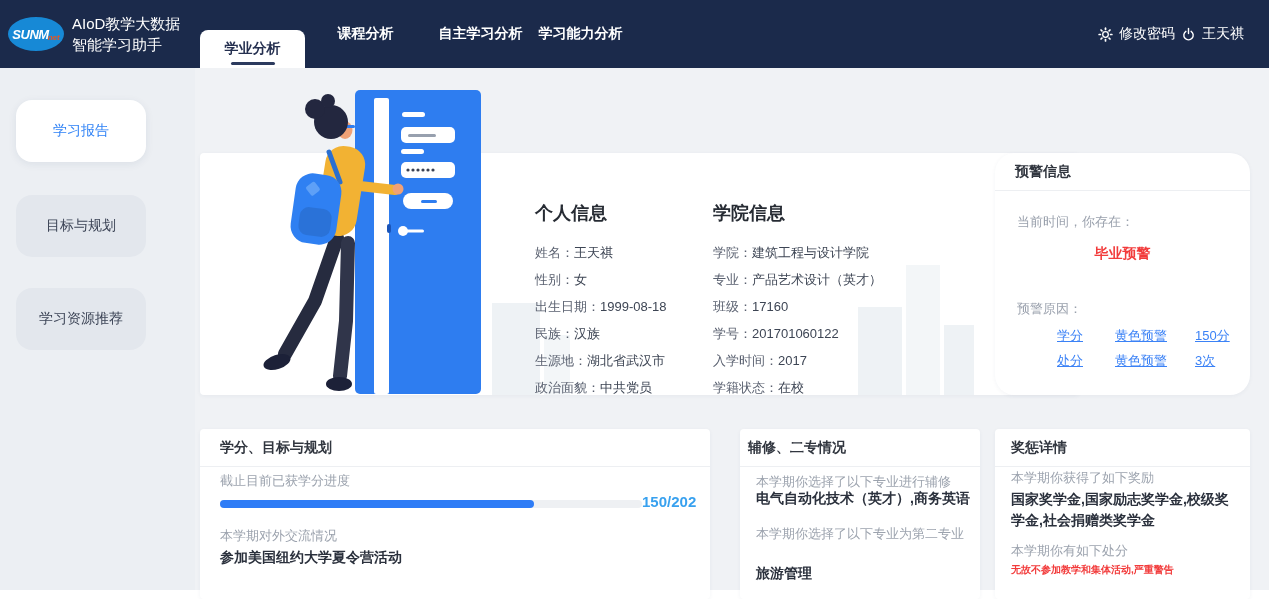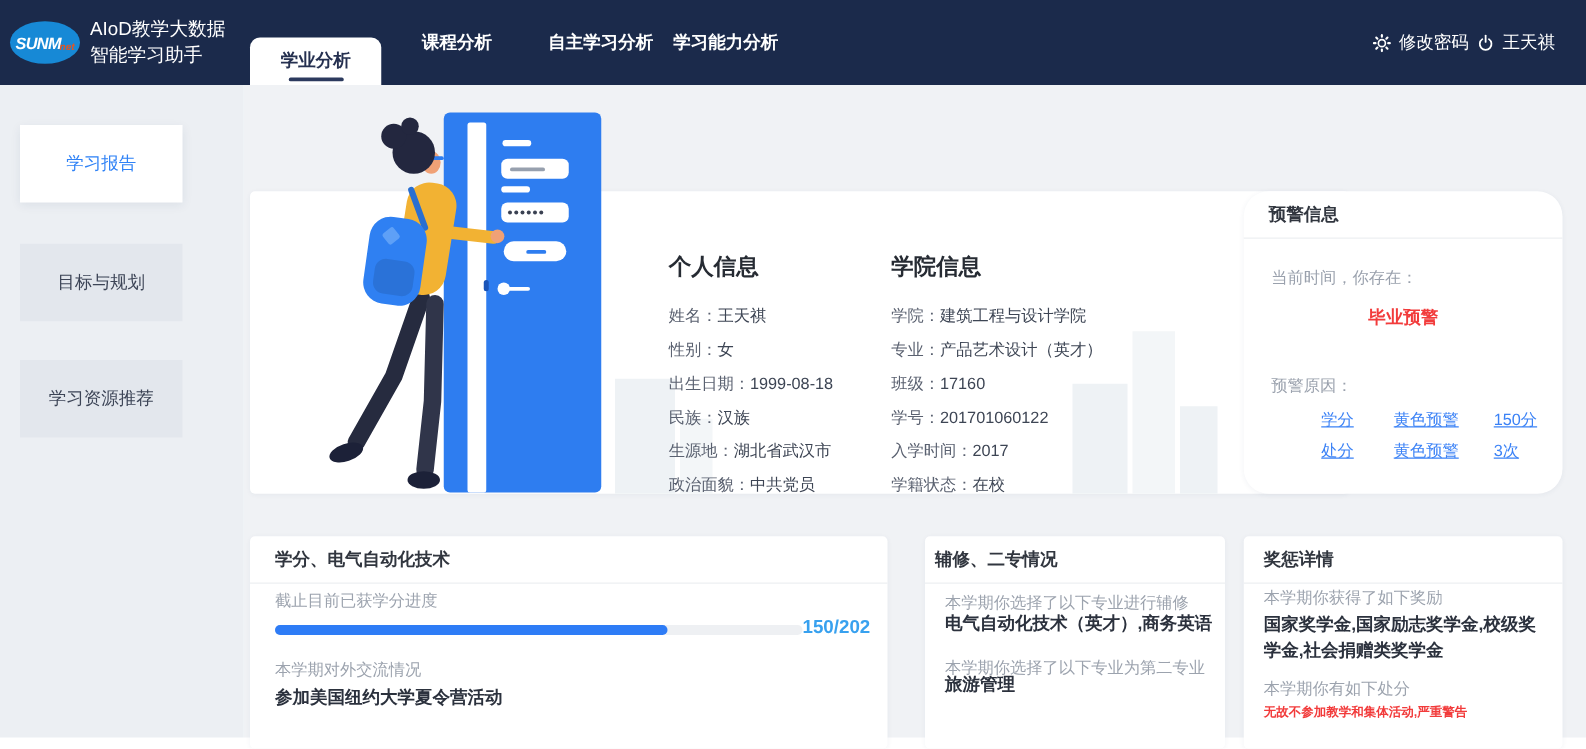--- a/index.html
+++ b/index.html
@@ -22,21 +22,21 @@
   #tab-2 { left:418px; width:125px; }
   #tab-3 { left:518px; width:125px; }
 
   .hdr-action { position:absolute; top:0; height:68px; display:flex; align-items:center; gap:6px; color:#fff; font-size:14px; cursor:pointer; }
   #change-pwd { left:1098px; }
   #user-entry { left:1181px; }
   .hdr-icon { width:15px; height:15px; display:inline-flex; }
 
   
   #sidebar { position:absolute; left:0; top:68px; width:195px; height:522px; background:#eceff3; z-index:1; }
-  .side-item { position:absolute; left:16px; width:130px; height:62px; border-radius:0; display:flex; align-items:center; justify-content:center; font-size:14px; cursor:pointer; background:#e3e7ed; color:#3c4456; }
+  .side-item { position:absolute; left:16px; width:130px; height:62px; border-radius:16px; display:flex; align-items:center; justify-content:center; font-size:14px; cursor:pointer; background:#e3e7ed; color:#3c4456; }
   #side-0 { top:32px; background:#fff; color:#2f82f6; box-shadow:0 2px 8px rgba(30,50,90,.08); }
   #side-1 { top:127px; }
   #side-2 { top:220px; }
 
   
   #main-bg { position:absolute; left:195px; top:68px; width:1074px; height:522px; background:#f0f2f5; z-index:0; }
 
   
   .card { position:absolute; background:#fff; border-radius:4px; box-shadow:0 1px 4px rgba(30,50,90,.05); z-index:1; }
   .card-header { height:38px; display:flex; align-items:center; border-bottom:1px solid #edeff2; font-size:14px; font-weight:bold; color:#31363f; }
@@ -79,21 +79,21 @@
   #credit-progress-fill { height:8px; border-radius:4px; background:#2e7cf6; width:0; }
   #credit-progress-text { position:absolute; right:10px; top:64px; width:58px; font-size:15px; font-weight:bold; color:#38a1ef; }
   #credits-exchange-label { position:absolute; left:20px; top:98px; }
   #credits-exchange-value { position:absolute; left:20px; top:120px; }
 
   #minor-card { left:740px; top:429px; width:240px; height:170px; }
   #minor-card .card-header { padding-left:8px; }
   #minor-label { position:absolute; left:16px; top:30px;margin-top:14px; }
   #minor-value { position:absolute; left:16px; top:61px; }
   #second-label { position:absolute; left:16px; top:96px; }
-  #second-value { position:absolute; left:16px; top:110px; }
+  #second-value { position:absolute; left:16px; top:136px; }
 
   #rewards-card { left:995px; top:429px; width:255px; height:170px; }
   #rewards-card .card-header { padding-left:16px; }
   #reward-label { position:absolute; left:16px; top:40px; }
   #reward-value { position:absolute; left:16px; top:60px; width:226px; line-height:21px; }
   #punish-label { position:absolute; left:16px; top:113px; }
   #punish-value { position:absolute; left:16px; top:134px; font-size:10px; font-weight:bold; color:#f23b3b; }
 </style>
 </head>
 <body>
@@ -251,21 +251,21 @@
       </div>
       <div class="warn-row">
         <span>处分</span>
         <span>黄色预警</span>
         <span>3次</span>
       </div>
     </div>
   </div>
 
   <div class="card" id="credits-card">
-    <div class="card-header">学分、电气自动化技术</div>
+    <div class="card-header">学分、目标与规划</div>
     <div class="small-gray" id="credits-progress-label">截止目前已获学分进度</div>
     <div id="credit-progress-track">
       <div id="credit-progress-fill" style="width: 74.3%;"></div>
     </div>
     <div id="credit-progress-text">150/202</div>
     <div class="small-gray" id="credits-exchange-label">本学期对外交流情况</div>
     <div class="bold-dark" id="credits-exchange-value">参加美国纽约大学夏令营活动</div>
   </div>
 
   <div class="card" id="minor-card">

